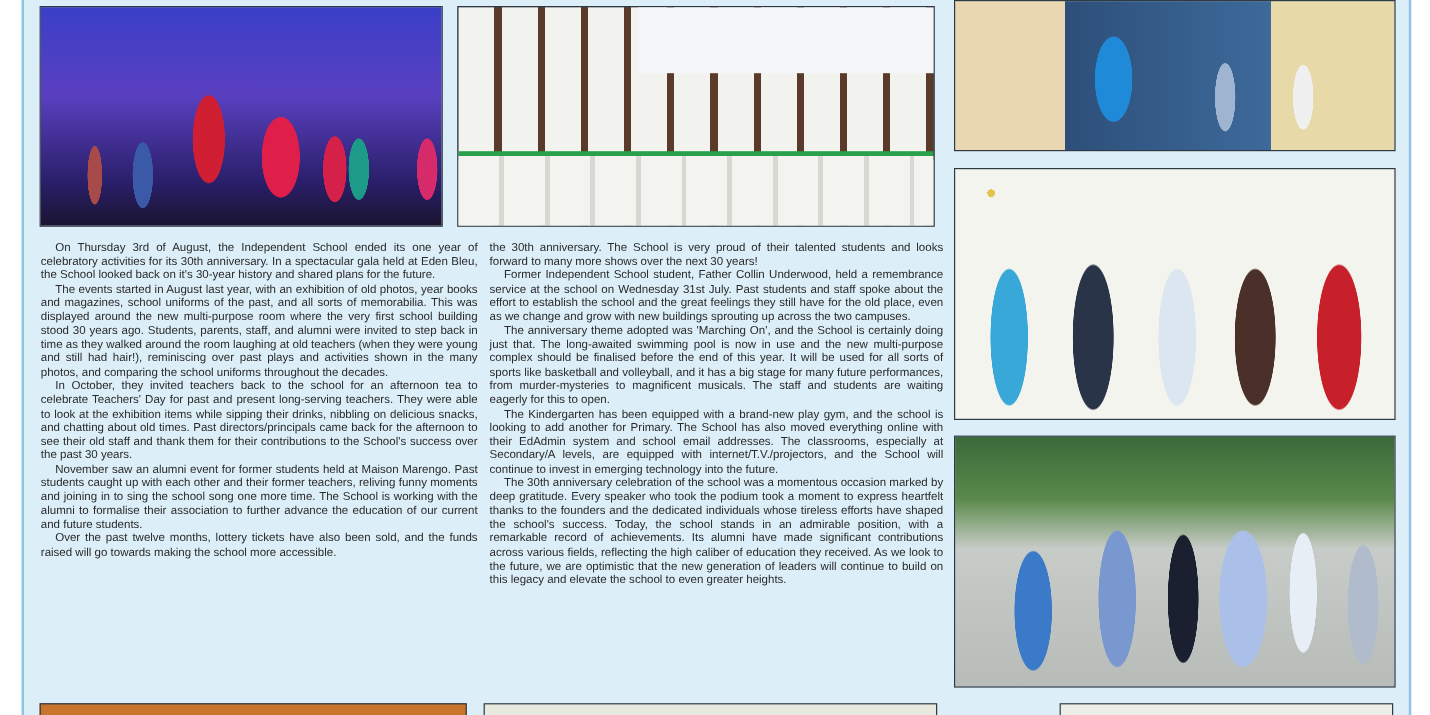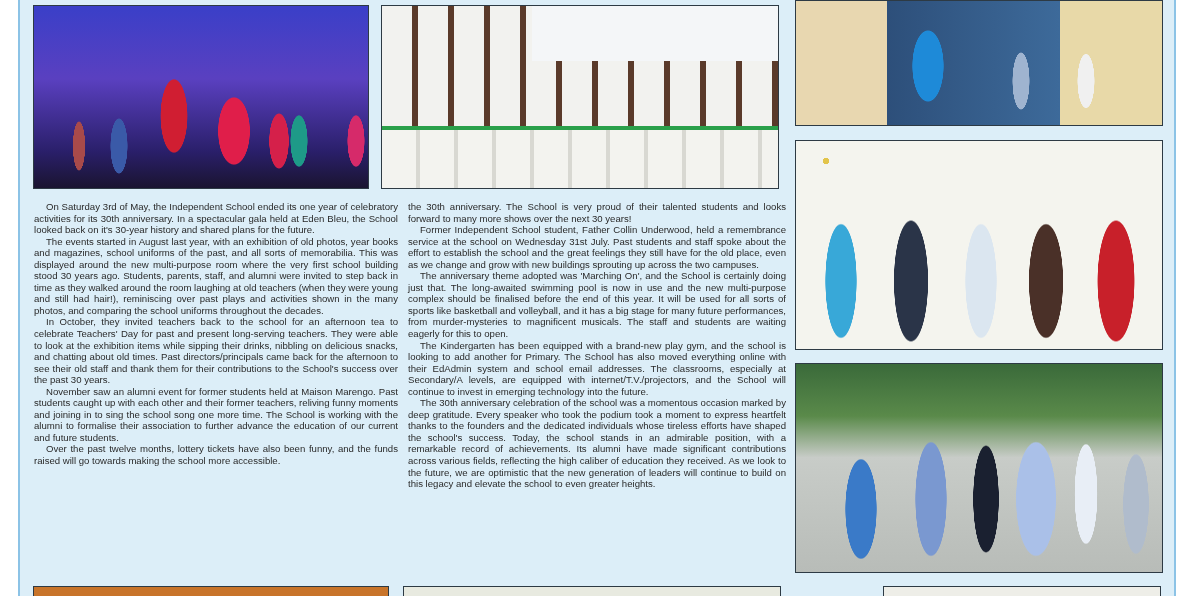--- a/index.html
+++ b/index.html
@@ -100,25 +100,25 @@
   
 </div>
 <div class="photo p-outdoor">
   
 </div>
 <div class="photo p-bottom1"></div>
 <div class="photo p-bottom2"></div>
 <div class="photo p-bottom3"></div>
 
 <div class="col col-1">
-  <p>On Saturday 3rd of May, the Independent School ended its one year of celebratory activities for its 30th anniversary. In a spectacular gala held at Eden Bleu, the School looked back on it's 30-year history and shared plans for the future.</p>
+  <p>On Thursday 3rd of August, the Independent School ended its one year of celebratory activities for its 30th anniversary. In a spectacular gala held at Eden Bleu, the School looked back on it's 30-year history and shared plans for the future.</p>
   <p>The events started in August last year, with an exhibition of old photos, year books and magazines, school uniforms of the past, and all sorts of memorabilia. This was displayed around the new multi-purpose room where the very first school building stood 30 years ago. Students, parents, staff, and alumni were invited to step back in time as they walked around the room laughing at old teachers (when they were young and still had hair!), reminiscing over past plays and activities shown in the many photos, and comparing the school uniforms throughout the decades.</p>
   <p>In October, they invited teachers back to the school for an afternoon tea to celebrate Teachers' Day for past and present long-serving teachers. They were able to look at the exhibition items while sipping their drinks, nibbling on delicious snacks, and chatting about old times. Past directors/principals came back for the afternoon to see their old staff and thank them for their contributions to the School's success over the past 30 years.</p>
   <p>November saw an alumni event for former students held at Maison Marengo. Past students caught up with each other and their former teachers, reliving funny moments and joining in to sing the school song one more time. The School is working with the alumni to formalise their association to further advance the education of our current and future students.</p>
-  <p>Over the past twelve months, lottery tickets have also been funny, and the funds raised will go towards making the school more accessible.</p>
+  <p>Over the past twelve months, lottery tickets have also been sold, and the funds raised will go towards making the school more accessible.</p>
 </div>
 
 <div class="col col-2">
   <p style="text-indent:0">the 30th anniversary. The School is very proud of their talented students and looks forward to many more shows over the next 30 years!</p>
   <p>Former Independent School student, Father Collin Underwood, held a remembrance service at the school on Wednesday 31st July. Past students and staff spoke about the effort to establish the school and the great feelings they still have for the old place, even as we change and grow with new buildings sprouting up across the two campuses.</p>
   <p>The anniversary theme adopted was 'Marching On', and the School is certainly doing just that. The long-awaited swimming pool is now in use and the new multi-purpose complex should be finalised before the end of this year. It will be used for all sorts of sports like basketball and volleyball, and it has a big stage for many future performances, from murder-mysteries to magnificent musicals. The staff and students are waiting eagerly for this to open.</p>
   <p>The Kindergarten has been equipped with a brand-new play gym, and the school is looking to add another for Primary. The School has also moved everything online with their EdAdmin system and school email addresses. The classrooms, especially at Secondary/A levels, are equipped with internet/T.V./projectors, and the School will continue to invest in emerging technology into the future.</p>
   <p>The 30th anniversary celebration of the school was a momentous occasion marked by deep gratitude. Every speaker who took the podium took a moment to express heartfelt thanks to the founders and the dedicated individuals whose tireless efforts have shaped the school's success. Today, the school stands in an admirable position, with a remarkable record of achievements. Its alumni have made significant contributions across various fields, reflecting the high caliber of education they received. As we look to the future, we are optimistic that the new generation of leaders will continue to build on this legacy and elevate the school to even greater heights.</p>
 </div>
 

